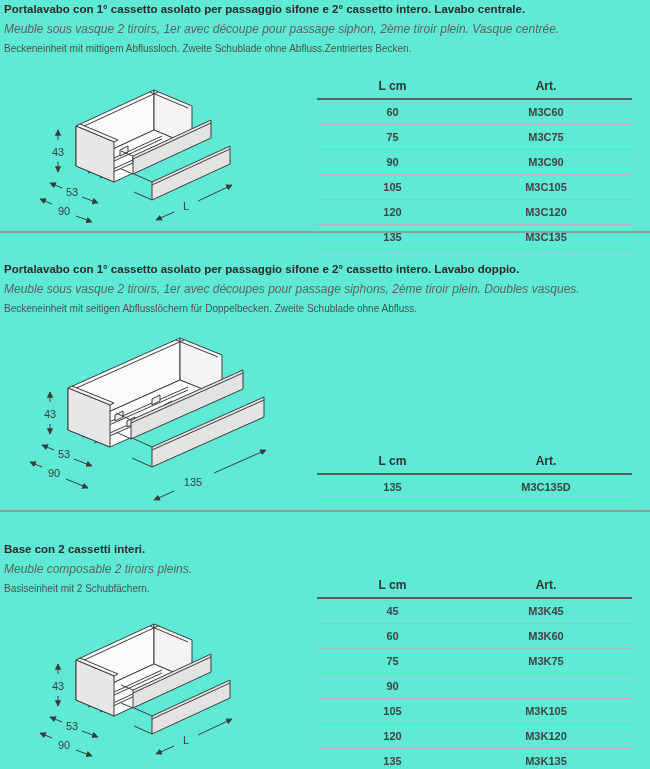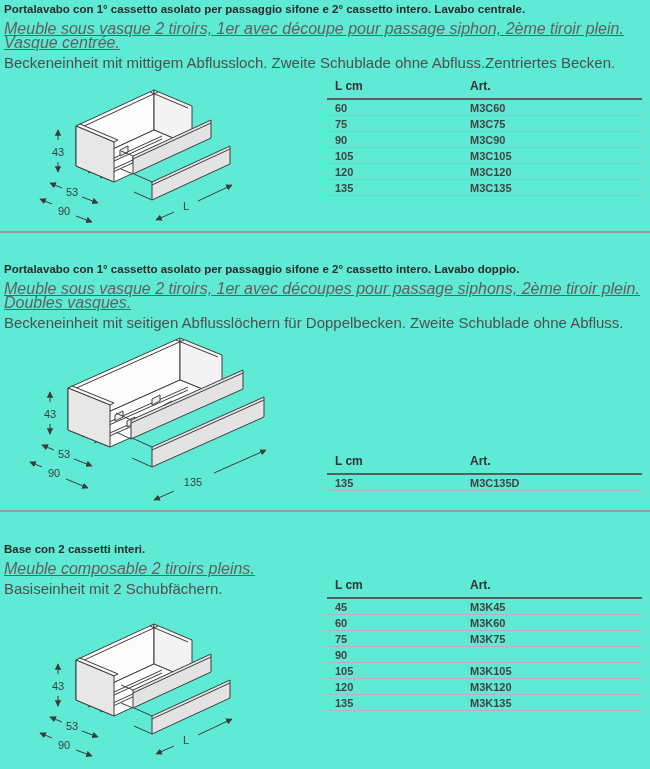--- a/index.html
+++ b/index.html
@@ -8,35 +8,35 @@
     position: relative;
     width: 650px;
     height: 769px;
     background: #5eead4;
     font-family: "Liberation Sans", sans-serif;
     overflow: hidden;
   }
   .titles { position: absolute; left: 4px; right: 4px; }
   .titles p { line-height: 14px; }
   .title-it { font-size: 11.5px; font-weight: bold; color: #2c2c2c; margin-bottom: 6px; }
-  .title-fr { font-size: 16px; font-style: italic; color: #606060; margin-bottom: 6px; text-decoration: underline; }
-  .title-de { font-size: 15px; color: #4f4f4f; }
+  .title-fr { font-size: 12px; font-style: italic; color: #606060; margin-bottom: 6px; }
+  .title-de { font-size: 10px; color: #4f4f4f; }
 
   .divider { position: absolute; left: 0; width: 650px; height: 2px; background: #9a9a9a; }
 
-  .tbl { position: absolute; left: 327px; width: 315px; }
+  .tbl { position: absolute; left: 317px; width: 315px; text-align: center; }
   .thead {
     display: flex; align-items: flex-end;
     padding: 2px 0 5px 0;
     border-bottom: 2px solid #5c5c5c;
     font-size: 12px; font-weight: bold; color: #333333;
   }
   .trow {
     display: flex; align-items: center;
-    height: 16px;
+    height: 25px;
     border-bottom: 1px solid #b5b5b5;
     font-size: 11px; font-weight: bold; color: #434343;
   }
   .col-l { width: 143px; padding-left: 8px; }
   .col-art { flex: 1; }
 
   .drawing { position: absolute; }
   .drawing text { font-family: "Liberation Sans", sans-serif; font-size: 11px; fill: #3c3c3c; }
   .drawing .ln { stroke: #3d3d3d; stroke-width: 1; fill: none; }
   .drawing .panel { stroke: #3d3d3d; stroke-width: 1; fill: #e7e7e7; }

